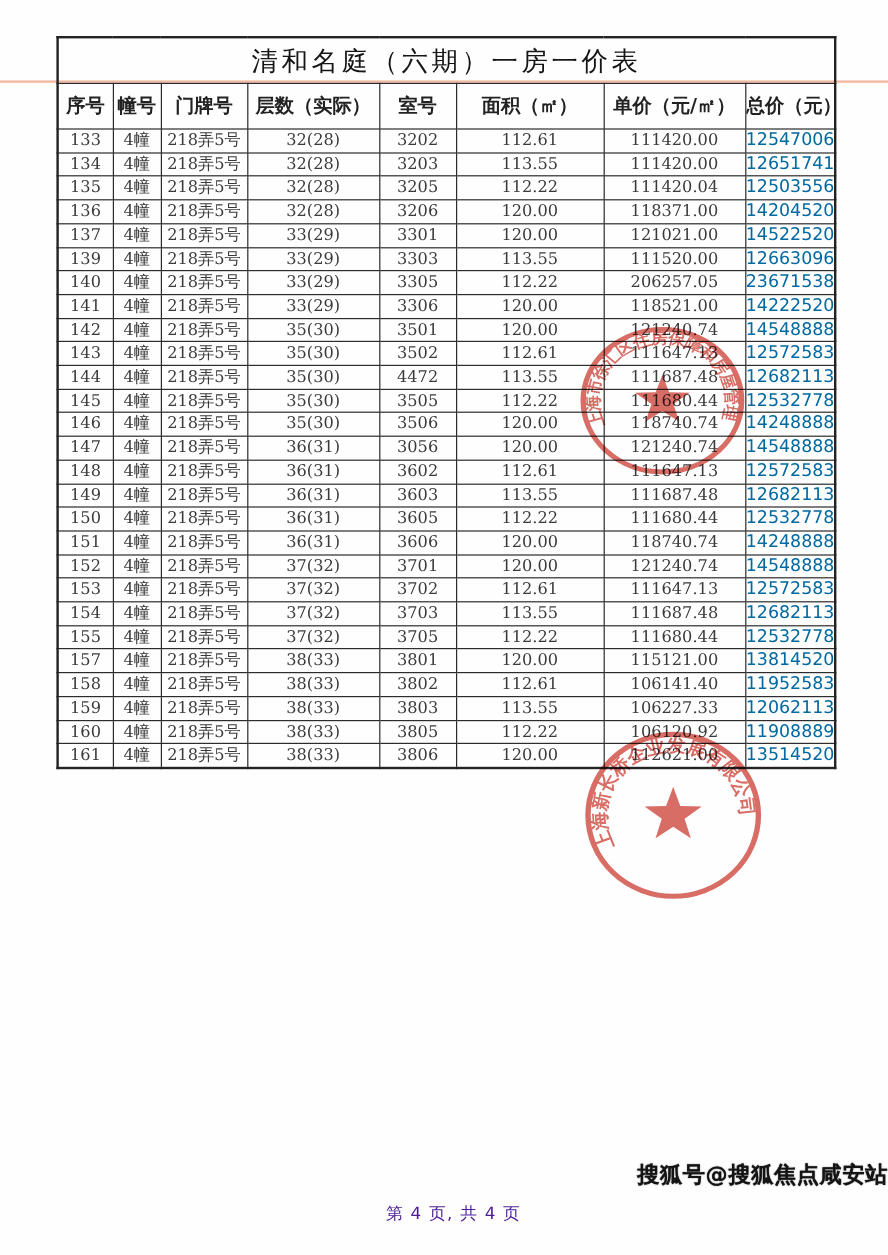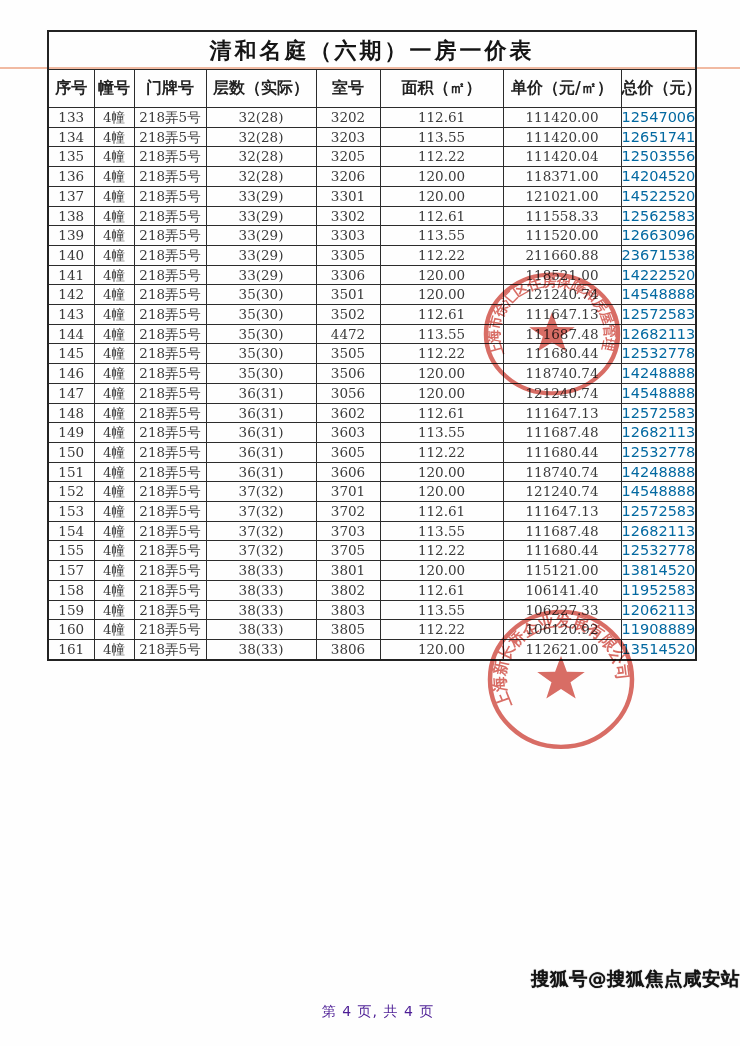--- a/index.html
+++ b/index.html
@@ -16,21 +16,21 @@
   .table-wrap { position:absolute; left:47px; top:30px; z-index:1; }
   table.price-table {
     border-collapse:collapse; table-layout:fixed; width:648px;
     border:2px solid #232323;
   }
   table.price-table th, table.price-table td {
     border:1px solid #2c2c2c; text-align:center; vertical-align:middle;
     padding:0; background:transparent; overflow:hidden; white-space:nowrap;
   }
   th.title-cell {
-    height:37px; font-size:22px; font-weight:bold; letter-spacing:3px;
+    height:37px; font-size:22px; font-weight:normal; letter-spacing:3px;
     color:#151515; font-family:"DejaVu Serif", serif;
   }
   tr.header-row th {
     height:37px; font-size:16px; font-weight:bold; color:#222;
     font-family:"DejaVu Serif", serif;
   }
   tbody td {
     height:18.7px; line-height:18.7px; font-size:13.5px; color:#3a3a3a;
     font-family:"DejaVu Serif", serif;
   }
@@ -137,47 +137,37 @@
           <td>137</td>
           <td>4幢</td>
           <td>218弄5号</td>
           <td>33(29)</td>
           <td>3301</td>
           <td>120.00</td>
           <td>121021.00</td>
           <td class="total-col">14522520</td>
         </tr>
         <tr>
-          <td>138</td>
-          <td>4幢</td>
-          <td>218弄5号</td>
-          <td>33(29)</td>
-          <td>3302</td>
-          <td>112.61</td>
-          <td>111558.33</td>
-          <td class="total-col">12562583</td>
-        </tr>
-        <tr>
           <td>139</td>
           <td>4幢</td>
           <td>218弄5号</td>
           <td>33(29)</td>
           <td>3303</td>
           <td>113.55</td>
           <td>111520.00</td>
           <td class="total-col">12663096</td>
         </tr>
         <tr>
           <td>140</td>
           <td>4幢</td>
           <td>218弄5号</td>
           <td>33(29)</td>
           <td>3305</td>
           <td>112.22</td>
-          <td>211660.88</td>
+          <td>206257.05</td>
           <td class="total-col">23671538</td>
         </tr>
         <tr>
           <td>141</td>
           <td>4幢</td>
           <td>218弄5号</td>
           <td>33(29)</td>
           <td>3306</td>
           <td>120.00</td>
           <td>118521.00</td>

